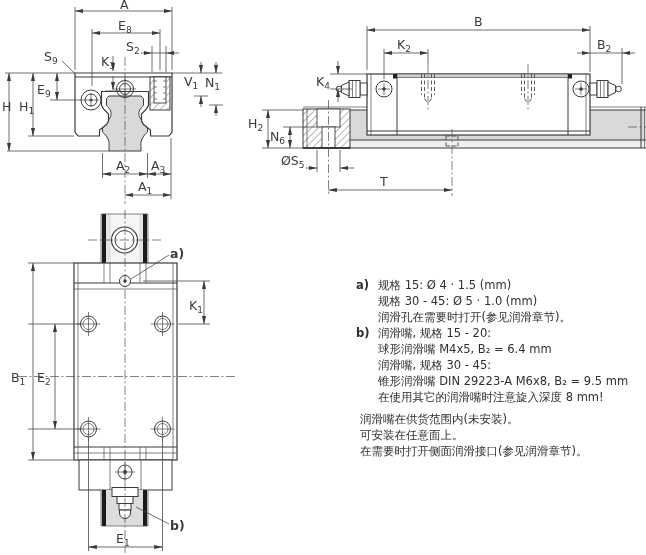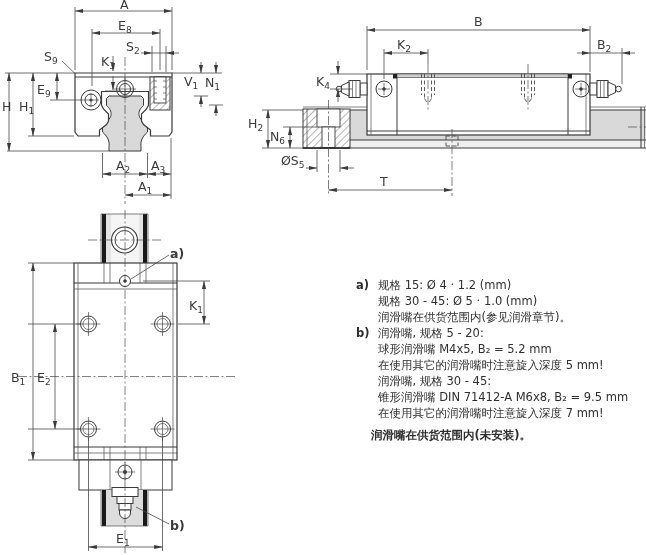--- a/index.html
+++ b/index.html
@@ -12,21 +12,21 @@
   .thick{stroke:#2a2a2a;stroke-width:1.6;fill:none;}
   .thin{stroke:#4a4a4a;stroke-width:0.7;fill:none;}
   .dim{stroke:#4a4a4a;stroke-width:0.8;fill:none;}
   .cl{stroke:#4a4a4a;stroke-width:0.7;fill:none;stroke-dasharray:9 2.5 2 2.5;}
   .dash{stroke:#4a4a4a;stroke-width:0.9;fill:none;stroke-dasharray:4 2.5;}
   #notes{position:absolute;left:356px;top:277px;width:290px;color:#2f2f2f;
          font-size:11.5px;line-height:16px;}
   .note{display:flex;}
   .note .marker{width:22px;font-weight:bold;flex:none;}
   .note .nlines{flex:1;}
-  #notes .footer{margin-top:6px;margin-left:15px;font-weight:bold;}
+  #notes .footer{margin-top:6px;margin-left:4px;}
 </style>
 </head>
 <body>
 <div id="page">
 
 <svg width="646" height="555" viewBox="0 0 646 555">
   <defs>
     <marker id="arr" viewBox="0 0 10 6" refX="9.5" refY="3" markerWidth="11" markerHeight="6.6" orient="auto-start-reverse">
       <path d="M0,0.6 L10,3 L0,5.4 Z" fill="#3a3a3a"></path>
     </marker>
@@ -414,34 +414,35 @@
       <line class="dim" x1="169" y1="524" x2="136" y2="507"></line>
       <text x="170" y="530" font-weight="bold">b)</text>
     </g>
   </g>
 </svg>
 
 <div id="notes">
   <div class="note">
     <span class="marker">a)</span>
     <div class="nlines">
-      <div>规格 15: Ø 4 · 1.2 (mm)</div>
+      <div>规格 15: Ø 4 · 1.5 (mm)</div>
       <div>规格 30 - 45: Ø 5 · 1.0 (mm)</div>
-      <div>润滑嘴在供货范围内(参见润滑章节)。</div>
+      <div>润滑孔在需要时打开(参见润滑章节)。</div>
     </div>
   </div>
   <div class="note">
     <span class="marker">b)</span>
     <div class="nlines">
-      <div>润滑嘴, 规格 5 - 20:</div>
-      <div>球形润滑嘴 M4x5, B₂ = 5.2 mm</div>
-      <div>在使用其它的润滑嘴时注意旋入深度 5 mm!</div>
+      <div>润滑嘴, 规格 15 - 20:</div>
+      <div>球形润滑嘴 M4x5, B₂ = 6.4 mm</div>
       <div>润滑嘴, 规格 30 - 45:</div>
-      <div>锥形润滑嘴 DIN 71412-A M6x8, B₂ = 9.5 mm</div>
-      <div>在使用其它的润滑嘴时注意旋入深度 7 mm!</div>
+      <div>锥形润滑嘴 DIN 29223-A M6x8, B₂ = 9.5 mm</div>
+      <div>在使用其它的润滑嘴时注意旋入深度 8 mm!</div>
     </div>
   </div>
   <div class="footer">
     <div>润滑嘴在供货范围内(未安装)。</div>
+    <div>可安装在任意面上。</div>
+    <div>在需要时打开侧面润滑接口(参见润滑章节)。</div>
   </div>
 </div>
 
 </div>
 
 </body></html>

